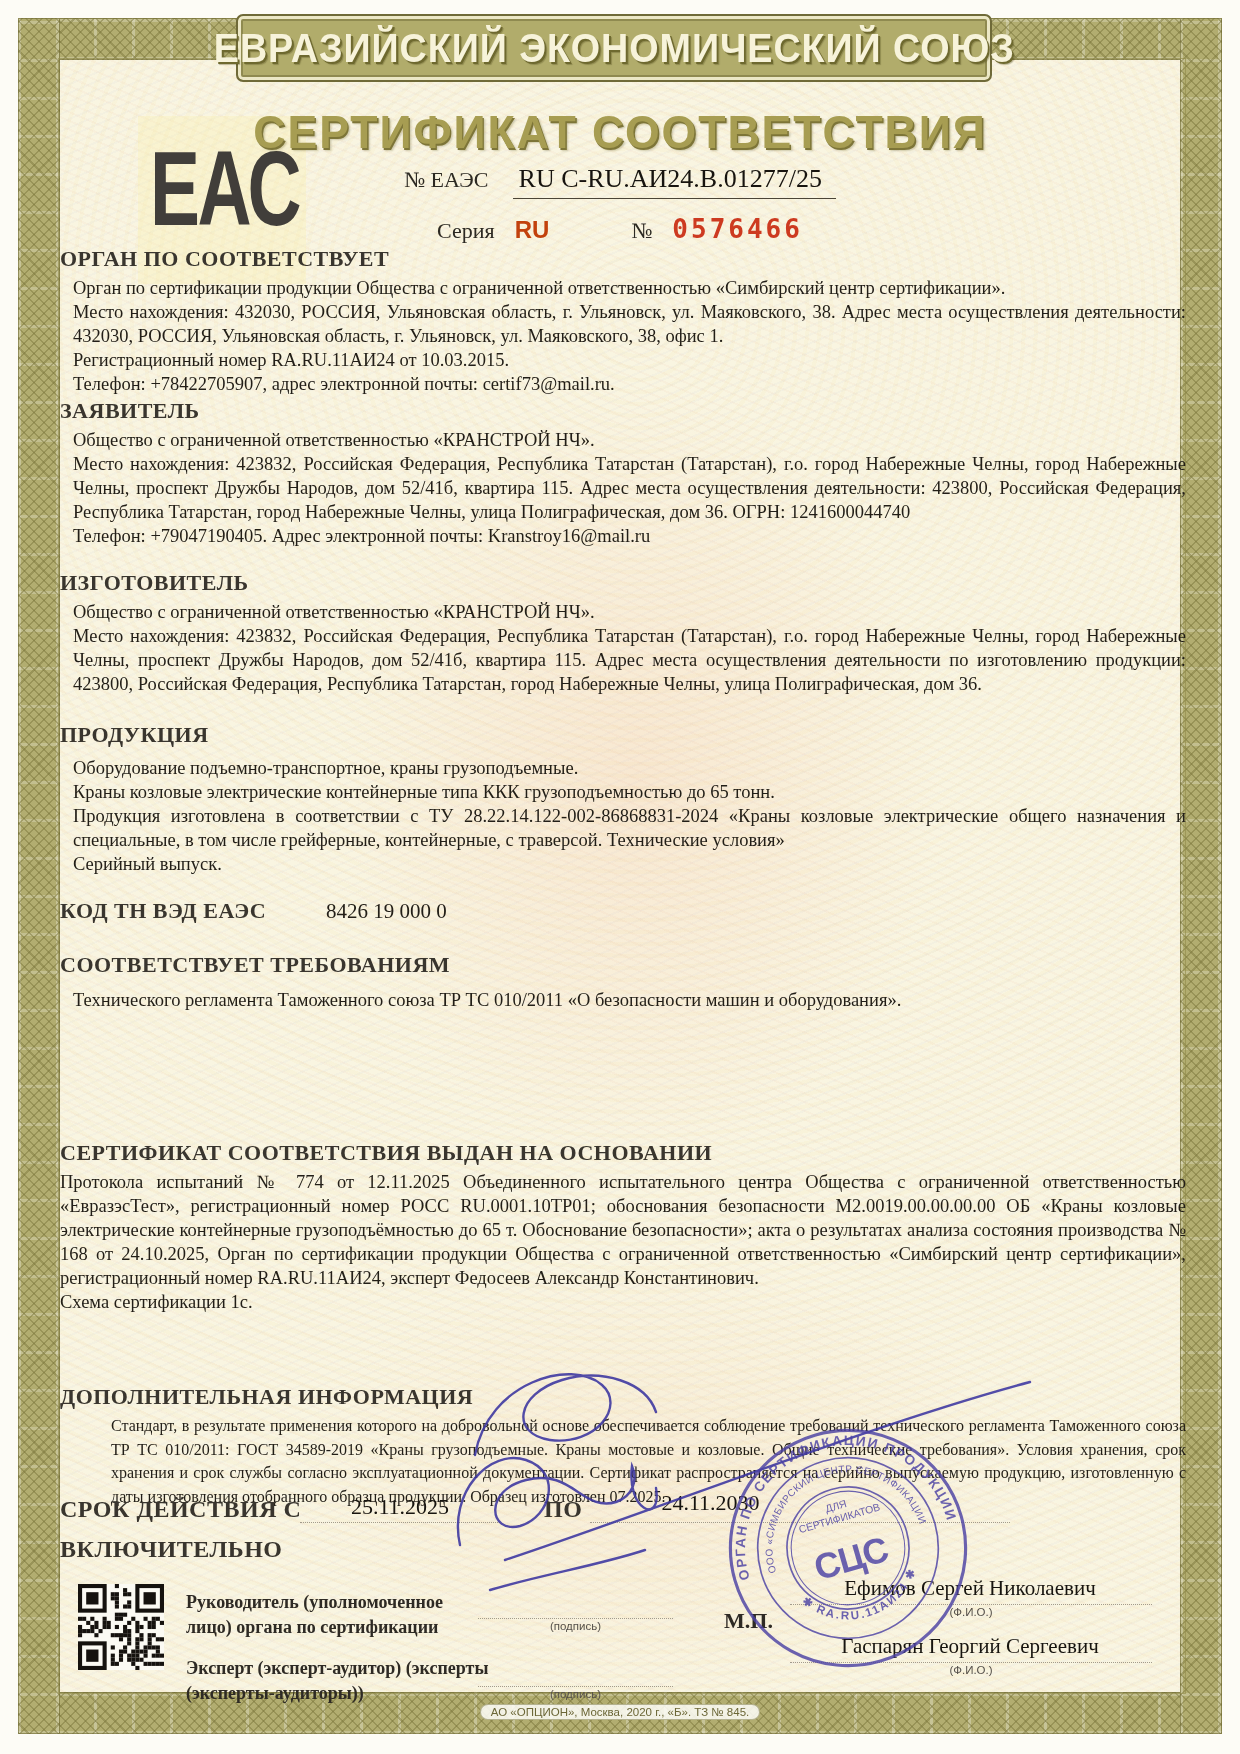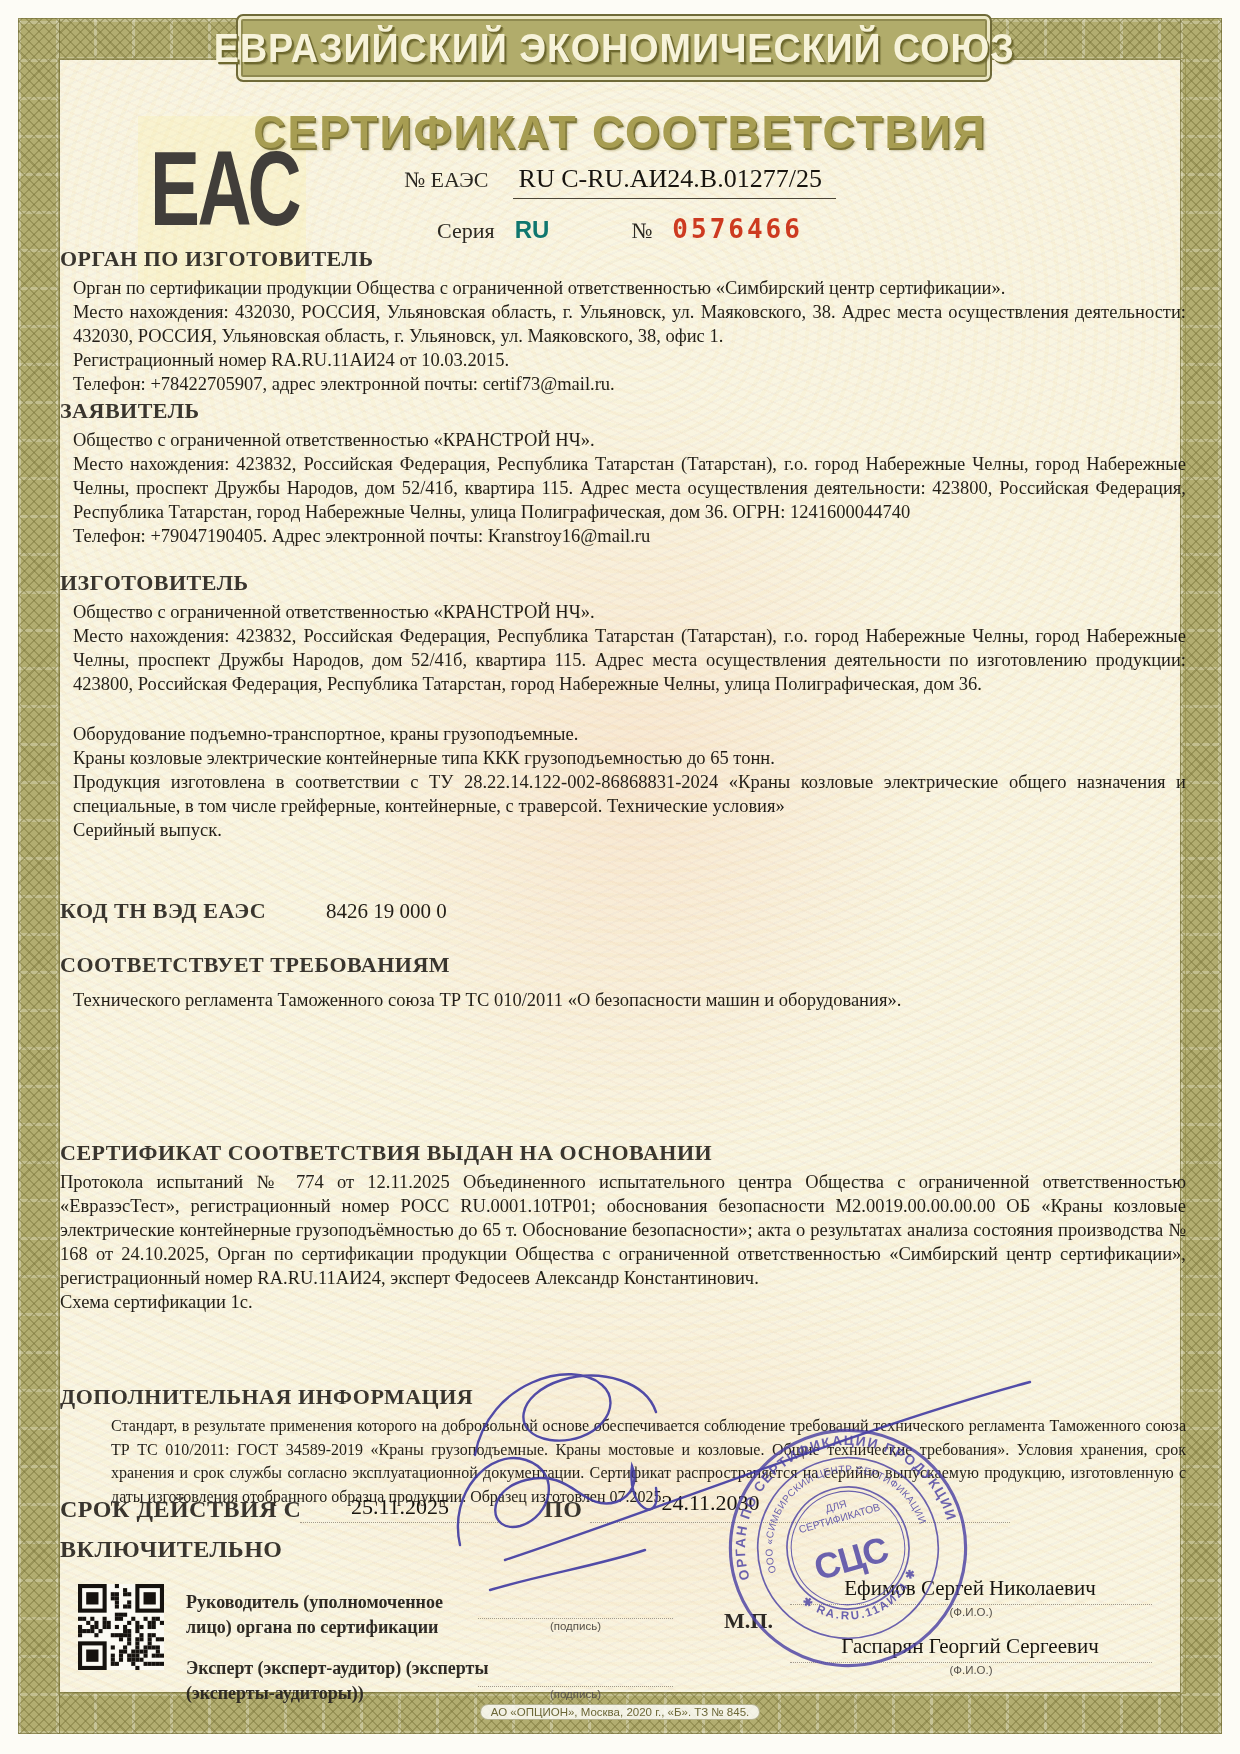--- a/index.html
+++ b/index.html
@@ -46,21 +46,21 @@
   .doc-title span{display:inline-block;font-family:"Liberation Sans", sans-serif;font-weight:bold;
     font-size:47px;letter-spacing:2px;color:#a79d52;transform:scaleX(.95);white-space:nowrap;
     text-shadow:1.5px 1.5px 0 #7d7538, 3px 3px 2px rgba(110,103,50,.3);}
   .num-row{position:absolute;left:0;right:0;top:164px;display:flex;justify-content:center;
     align-items:baseline;gap:24px;z-index:3;}
   .num-row .lbl{font-size:22px;color:#2c2922;}
   .num-row .val{font-size:26px;color:#17140f;border-bottom:1.5px solid #4b4537;padding:0 14px 4px 6px;}
   .series-row{position:absolute;left:0;right:0;top:214px;display:flex;justify-content:center;
     align-items:baseline;gap:20px;z-index:3;}
   .series-row .lbl{font-size:22px;color:#2c2922;}
-  .series-row .ru{font-family:"Liberation Sans", sans-serif;font-weight:bold;font-size:24px;color:#0f766e;}
+  .series-row .ru{font-family:"Liberation Sans", sans-serif;font-weight:bold;font-size:24px;color:#c2410c;}
   .series-row .gap{width:42px;}
   .series-row .blank{font-family:"DejaVu Sans Mono", monospace;font-weight:bold;font-size:26px;
     letter-spacing:3px;color:#cd3a20;}
 
   
   .sec{position:absolute;left:60px;right:54px;z-index:3;}
   .sec h2{margin:0 0 4px 0;font-size:22px;font-weight:bold;letter-spacing:.5px;color:#39352e;}
   .sec p{margin:0;padding-left:13px;font-size:18.5px;line-height:24px;text-align:justify;color:#221e17;}
   .sec p.nojust{text-align:left;}
   .sec.small p{font-size:16px;line-height:23.5px;margin-left:38px;}
@@ -123,41 +123,42 @@
   </div>
   <div class="series-row">
     <span class="lbl">Серия</span>
     <span class="ru">RU</span>
     <span class="gap"></span>
     <span class="lbl">№</span>
     <span class="blank">0576466</span>
   </div>
 
   <div class="sec" style="top:246px">
-    <h2>ОРГАН ПО ИЗГОТОВИТЕЛЬ</h2>
+    <h2>ОРГАН ПО СООТВЕТСТВУЕТ</h2>
     <p>Орган по сертификации продукции Общества с ограниченной ответственностью «Симбирский центр сертификации».</p>
     <p>Место нахождения: 432030, РОССИЯ, Ульяновская область, г. Ульяновск, ул. Маяковского, 38. Адрес места осуществления деятельности: 432030, РОССИЯ, Ульяновская область, г. Ульяновск, ул. Маяковского, 38, офис 1.</p>
     <p class="nojust">Регистрационный номер RA.RU.11АИ24 от 10.03.2015.</p>
     <p class="nojust">Телефон: +78422705907, адрес электронной почты: certif73@mail.ru.</p>
   </div>
 
   <div class="sec" style="top:398px">
     <h2>ЗАЯВИТЕЛЬ</h2>
     <p class="nojust">Общество с ограниченной ответственностью «КРАНСТРОЙ НЧ».</p>
     <p>Место нахождения: 423832, Российская Федерация, Республика Татарстан (Татарстан), г.о. город Набережные Челны, город Набережные Челны, проспект Дружбы Народов, дом 52/41б, квартира 115. Адрес места осуществления деятельности: 423800, Российская Федерация, Республика Татарстан, город Набережные Челны, улица Полиграфическая, дом 36. ОГРН: 1241600044740</p>
     <p class="nojust">Телефон: +79047190405. Адрес электронной почты: Kranstroy16@mail.ru</p>
   </div>
 
   <div class="sec" style="top:570px">
     <h2>ИЗГОТОВИТЕЛЬ</h2>
     <p class="nojust">Общество с ограниченной ответственностью «КРАНСТРОЙ НЧ».</p>
     <p>Место нахождения: 423832, Российская Федерация, Республика Татарстан (Татарстан), г.о. город Набережные Челны, город Набережные Челны, проспект Дружбы Народов, дом 52/41б, квартира 115. Адрес места осуществления деятельности по изготовлению продукции: 423800, Российская Федерация, Республика Татарстан, город Набережные Челны, улица Полиграфическая, дом 36.</p>
   </div>
 
   <div class="sec" style="top:722px">
+    <h2 style="margin-bottom:8px">ПРОДУКЦИЯ</h2>
     <p class="nojust">Оборудование подъемно-транспортное, краны грузоподъемные.</p>
     <p class="nojust">Краны козловые электрические контейнерные типа ККК грузоподъемностью до 65 тонн.</p>
     <p>Продукция изготовлена в соответствии с ТУ 28.22.14.122-002-86868831-2024 «Краны козловые электрические общего назначения и специальные, в том числе грейферные, контейнерные, с траверсой. Технические условия»</p>
     <p class="nojust">Серийный выпуск.</p>
   </div>
 
   <div class="code-row">
     <span class="h">КОД ТН ВЭД ЕАЭС</span>
     <span class="v">8426 19 000 0</span>
   </div>

